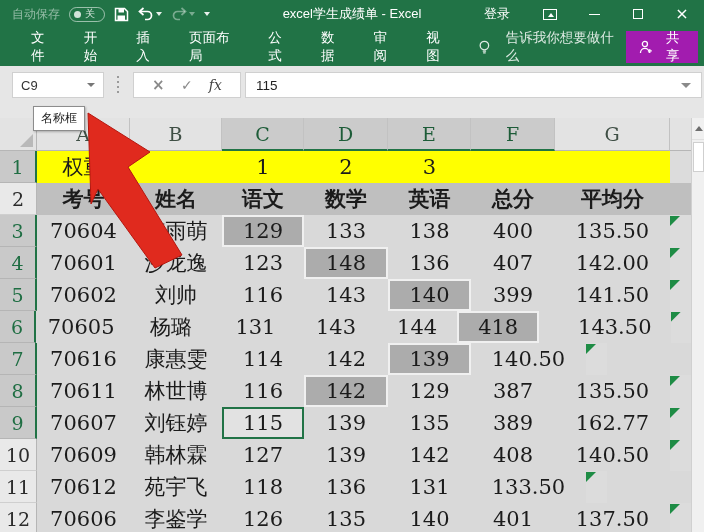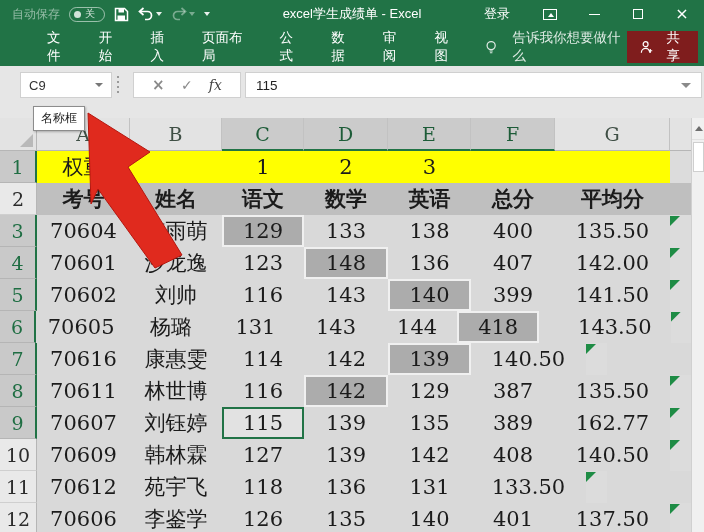--- a/index.html
+++ b/index.html
@@ -29,29 +29,29 @@
   .rd-ico:after { content:""; position:absolute; left:4px; top:3px; width:0; height:0;
                   border-left:3px solid transparent; border-right:3px solid transparent;
                   border-bottom:4px solid #fff; }
   .winbtn { width:44px; height:28px; display:flex; align-items:center; justify-content:center; }
   .min-g { width:11px; height:1px; background:#fff; }
   .max-g { width:10px; height:10px; border:1px solid #fff; }
   .close-g { font-size:16px; line-height:1; font-family:"DejaVu Sans", sans-serif; }
 
   
   .tabsrow { position:absolute; left:0; top:28px; width:704px; height:38px; background:#217346;
-             display:flex; align-items:center; color:#fff; padding-left:34px; }
+             display:flex; align-items:center; color:#fff; padding-left:18px; }
   .tab { font-size:13.5px; padding:0 13px; height:38px; display:flex; align-items:center; cursor:default; }
   .tellme { display:flex; align-items:center; gap:15px; margin-left:12px; color:rgba(255,255,255,0.85); font-size:13.5px; }
-  .share-btn { margin-left:auto; margin-right:6px; background:#7f1d1d; height:32px; padding:0 12px;
+  .share-btn { margin-left:auto; margin-right:6px; background:#a21caf; height:32px; padding:0 12px;
                display:flex; align-items:center; gap:6px; font-size:13.5px; color:#fff; border:none; }
 
   
   .fbar { position:absolute; left:0; top:66px; width:704px; height:52px; background:#E6E6E6; }
-  .namebox { position:absolute; left:20px; top:6px; width:92px; height:26px; background:#fff;
+  .namebox { position:absolute; left:12px; top:6px; width:92px; height:26px; background:#fff;
              border:1px solid #d0d0d0; display:flex; align-items:center; padding:0 8px; }
   .namebox .nb-val { font-size:13px; color:#333; flex:1; }
   .nb-caret { width:0; height:0; border-left:4px solid transparent; border-right:4px solid transparent;
               border-top:4px solid #777; }
   .fb-dots { position:absolute; left:117px; top:10px; width:2px; height:18px;
              background:repeating-linear-gradient(#9a9a9a 0 2px, transparent 2px 5px); }
   .fbtns { position:absolute; left:133px; top:6px; width:108px; height:26px; background:#fff;
            border:1px solid #d0d0d0; display:flex; align-items:center; justify-content:space-around; padding:0 10px; }
   .fb-x { color:#8a8a8a; font-size:15px; font-weight:bold; font-family:"DejaVu Sans",sans-serif; }
   .fb-ck { color:#8a8a8a; font-size:14px; font-family:"DejaVu Sans",sans-serif; }

